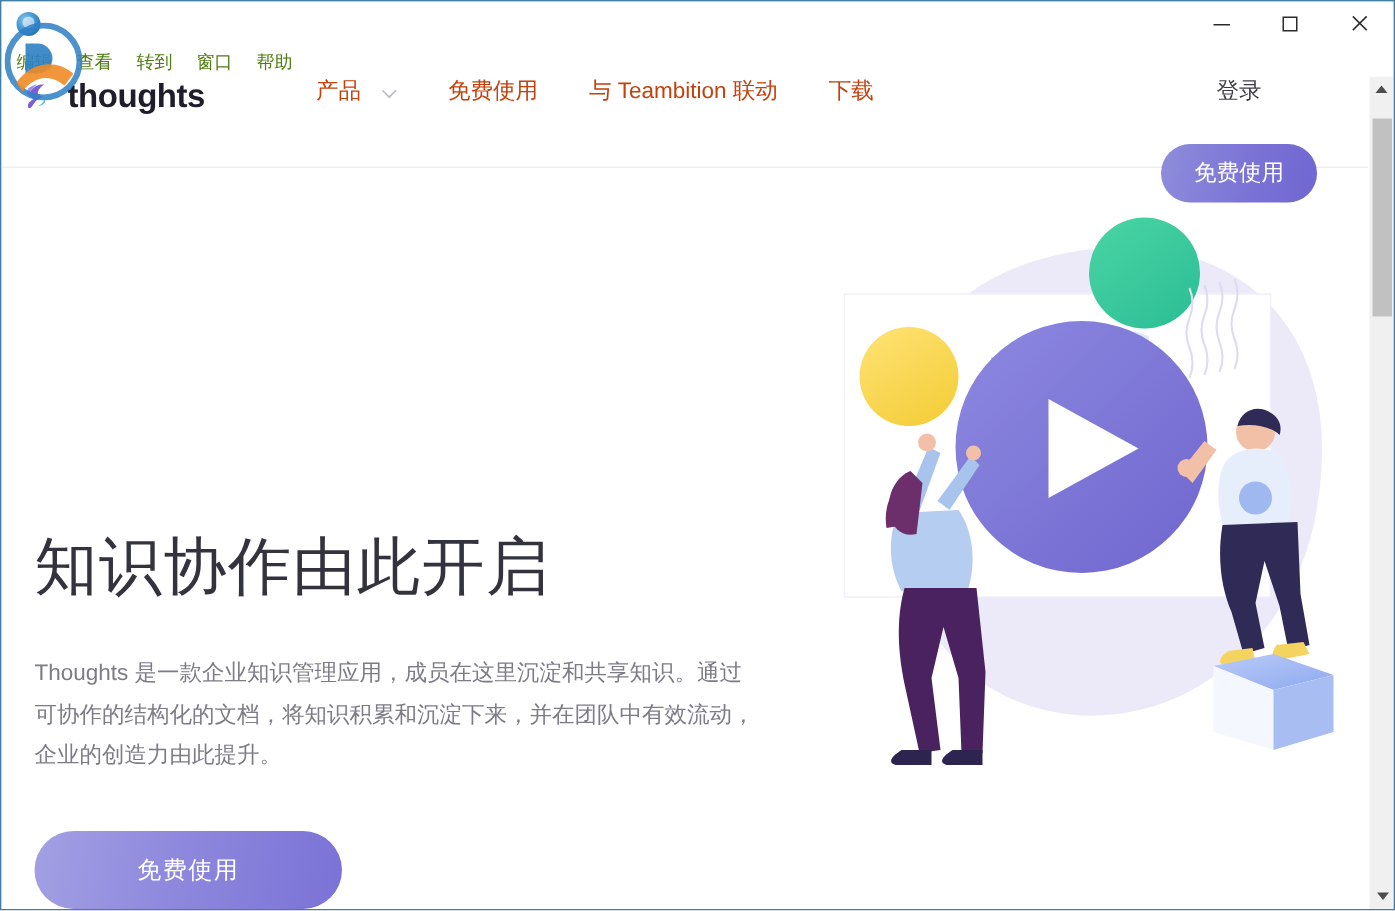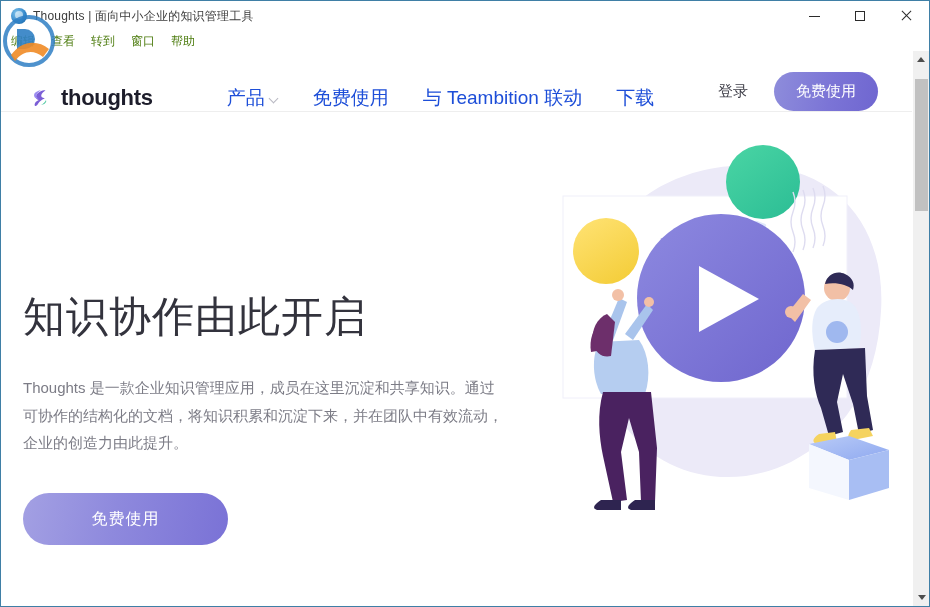--- a/index.html
+++ b/index.html
@@ -129,22 +129,22 @@
     bottom: 0;
     background: #ffffff;
     overflow: hidden;
   }
 
   
   .site-nav {
     height: 60px;
     border-bottom: 1px solid #eeeeee;
     display: flex;
-    align-items: flex-end;
-    padding: 0 34px 0 28px;
+    align-items: flex-start;
+    padding: 0 34px 0 12px;
     background: #ffffff;
   }
   .brand {
     display: flex;
     align-items: center;
     gap: 10px;
     flex: 0 0 auto;
   }
   .brand-mark {
     width: 22px;
@@ -157,26 +157,26 @@
     color: #1d1d2b;
     letter-spacing: -0.3px;
   }
   .nav-links {
     display: flex;
     align-items: center;
     margin-left: 74px;
     gap: 34px;
   }
   .nav-link {
-    font-size: 19px;
-    color: #1d4ed8;
+    font-size: 15px;
+    color: #c2410c;
     white-space: nowrap;
     display: flex;
     align-items: center;
-    gap: 5px;
+    gap: 15px;
   }
   .chev {
     width: 9px;
     height: 9px;
     display: inline-block;
     position: relative;
   }
   .chev::before {
     content: "";
     position: absolute;
@@ -184,20 +184,21 @@
     width: 6px; height: 6px;
     border-right: 1.4px solid #b8b8c2;
     border-bottom: 1.4px solid #b8b8c2;
     transform: rotate(45deg);
   }
   .nav-right {
     margin-left: auto;
     display: flex;
     align-items: center;
     gap: 26px;
+    flex-direction: column;
   }
   .nav-login {
     font-size: 15px;
     color: #3c3c46;
     white-space: nowrap;
   }
   .nav-cta {
     font-size: 15px;
     color: #ffffff;
     background: linear-gradient(100deg, #8e8ddb 0%, #7b74d6 55%, #6f66d0 100%);
@@ -207,21 +208,21 @@
     white-space: nowrap;
     font-family: inherit;
     cursor: pointer;
   }
 
   
   .hero {
     position: relative;
     height: 494px;
     display: flex;
-    align-items: center;
+    align-items: flex-end;
   }
   .hero-copy {
     padding: 121px 0 0 22px;
     width: 520px;
     box-sizing: border-box;
   }
   .hero-title {
     font-size: 42px;
     color: #33333d;
     margin: 0;
@@ -337,21 +338,20 @@
     letter-spacing: 0px;
   }
 </style>
 </head>
 <body>
 
 <div class="window">
 
   <div class="titlebar">
     <span class="titlebar-icon"></span>
-    <span class="title-text">Thoughts | 面向中小企业的知识管理工具</span>
     <div class="window-controls">
       <div class="wc-btn">
         <span class="wc-min"></span>
       </div>
       <div class="wc-btn">
         <span class="wc-max"></span>
       </div>
       <div class="wc-btn">
         <span class="wc-close"></span>
       </div>

